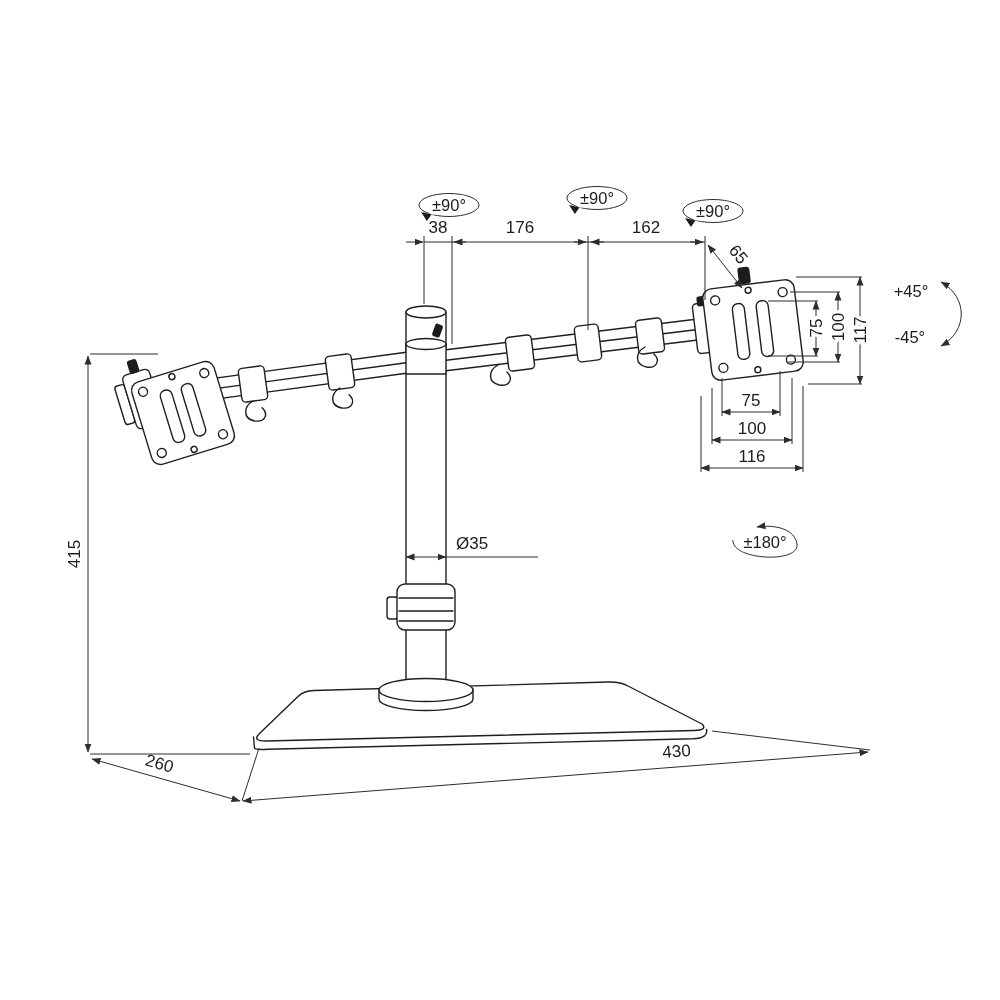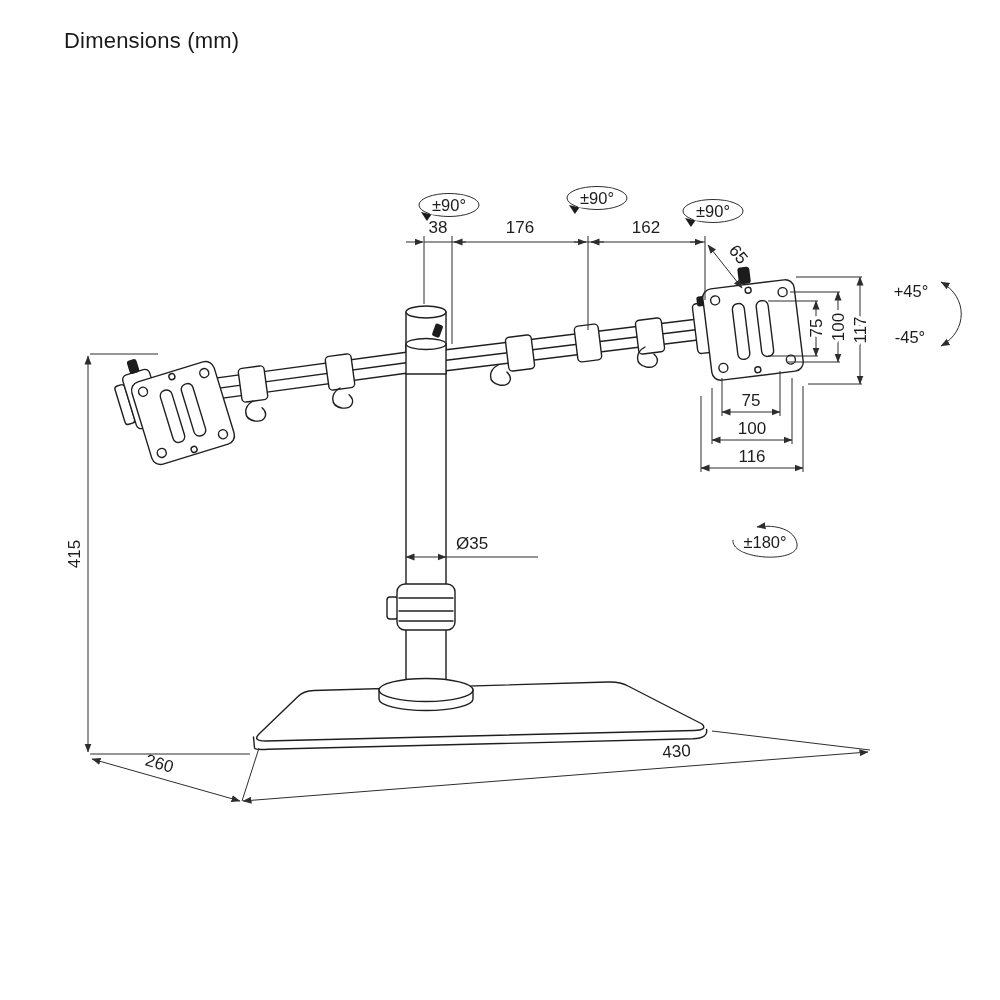--- a/index.html
+++ b/index.html
@@ -13,21 +13,20 @@
   .halo{paint-order:stroke;stroke:#fff;stroke-width:7px;stroke-linejoin:round;}
   .obj{fill:#fff;stroke:#1f1f1f;stroke-width:1.4;stroke-linejoin:round;}
   .obj-n{fill:none;stroke:#1f1f1f;stroke-width:1.4;stroke-linejoin:round;stroke-linecap:round;}
   .dk{fill:#1c1c1c;stroke:none;}
   .dim{stroke:#2d2d2d;stroke-width:1;fill:none;}
 </style>
 </head>
 <body>
 
 <div class="stage">
-  <h1 class="title">Dimensions (mm)</h1>
 
   <svg width="1000" height="1000" viewBox="0 0 1000 1000">
     <defs>
       <marker id="arw" viewBox="0 0 10 8" refX="8.5" refY="4" markerWidth="10" markerHeight="8" markerUnits="userSpaceOnUse" orient="auto-start-reverse">
         <path d="M0 .5 L9 4 L0 7.5 Z" fill="#2d2d2d"></path>
       </marker>
       <path id="clip" d="M 0 0 C -10 4 -13 16 -1 20 C 9 23 14 15 8 8"></path>
     </defs>
 
     <g>

